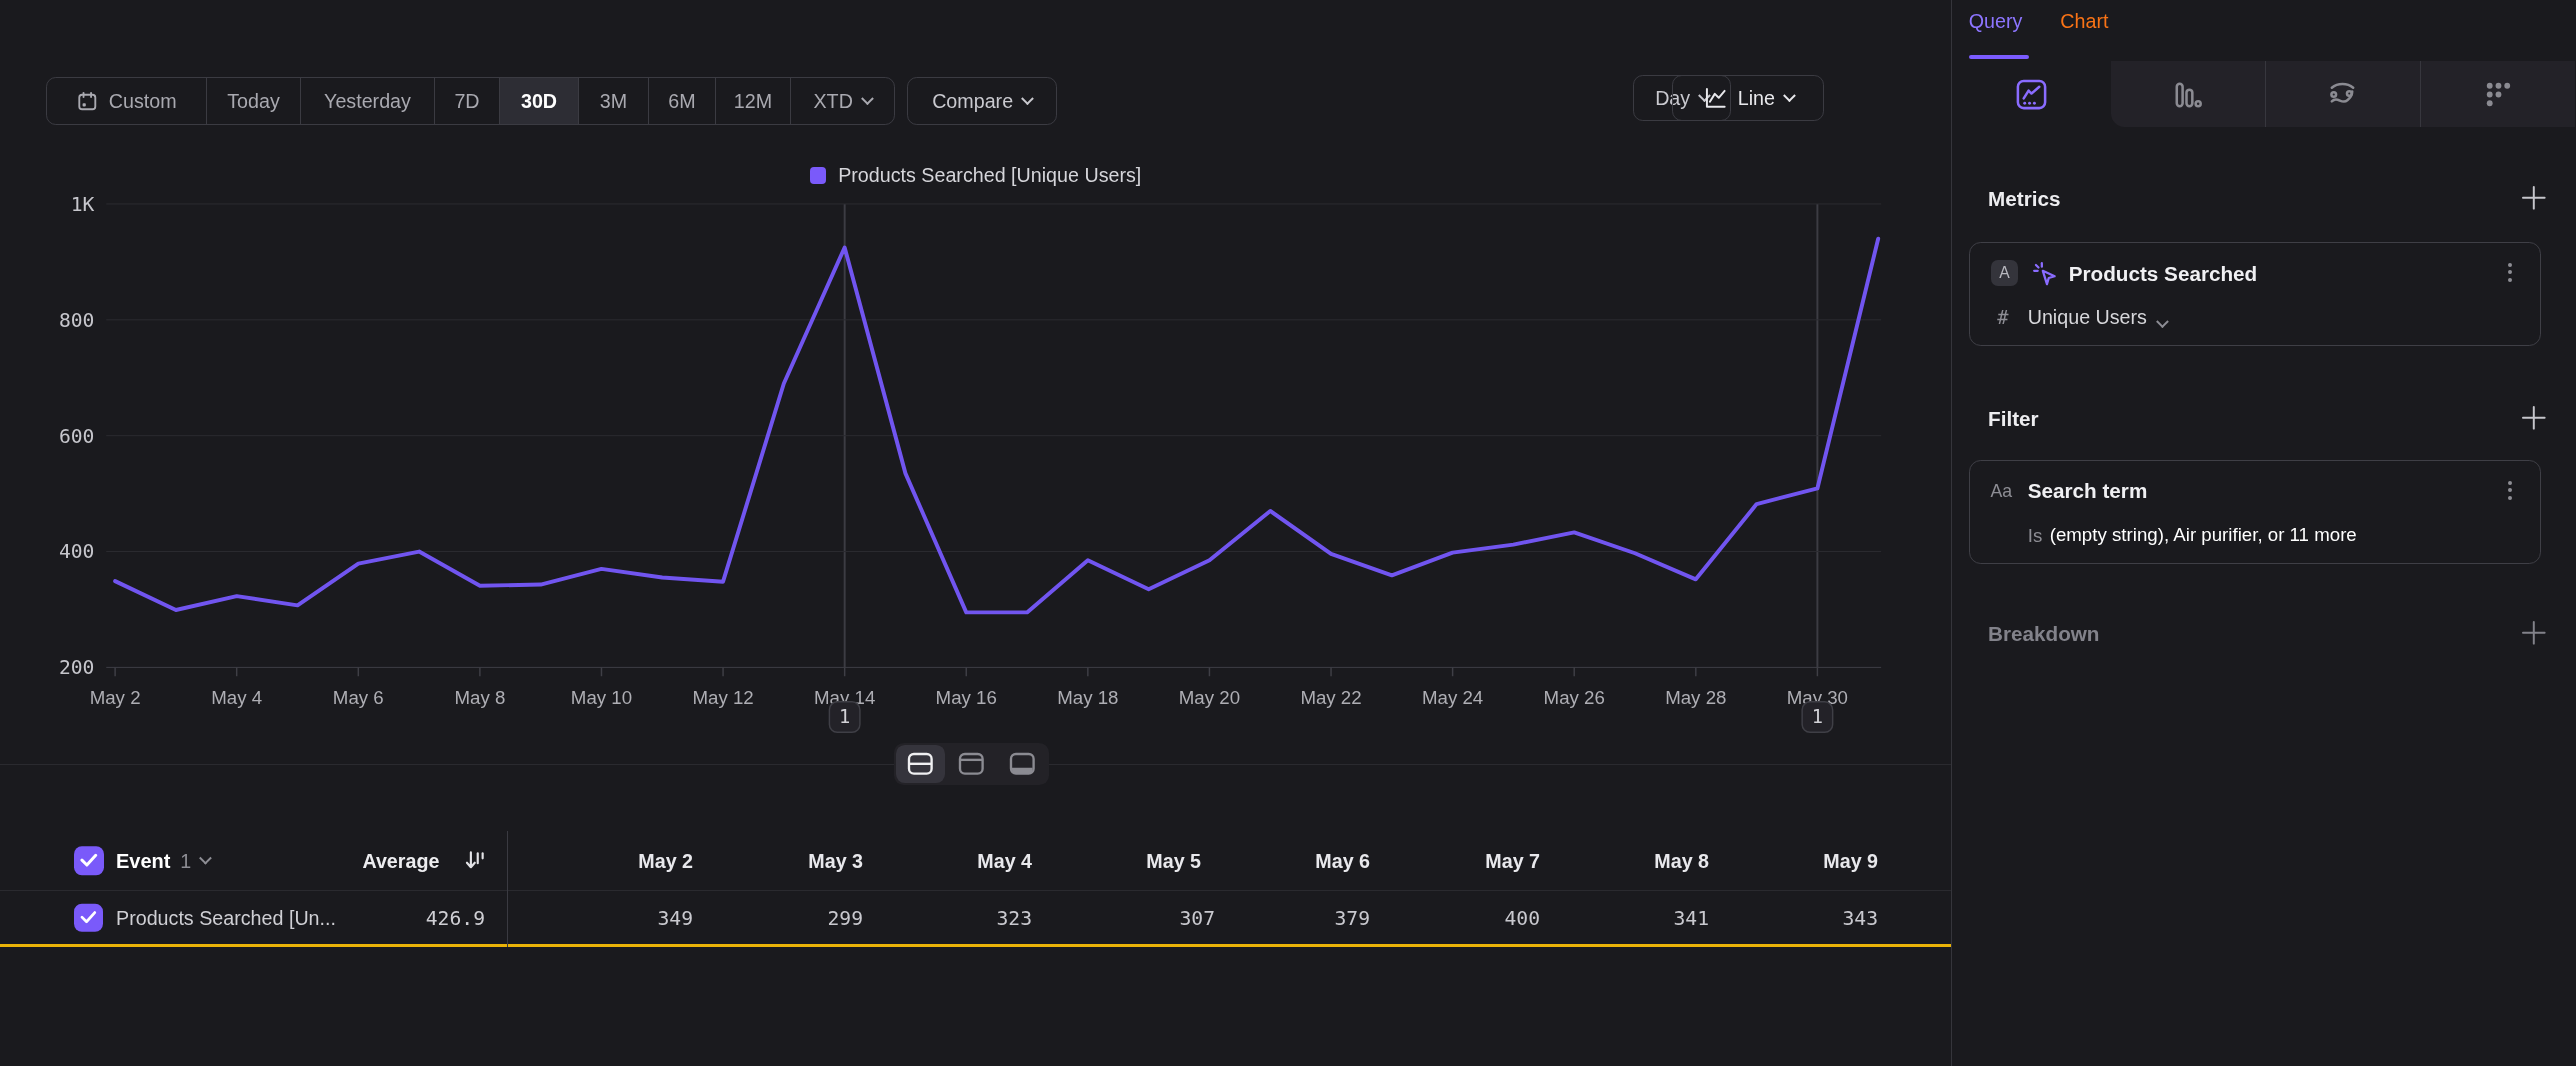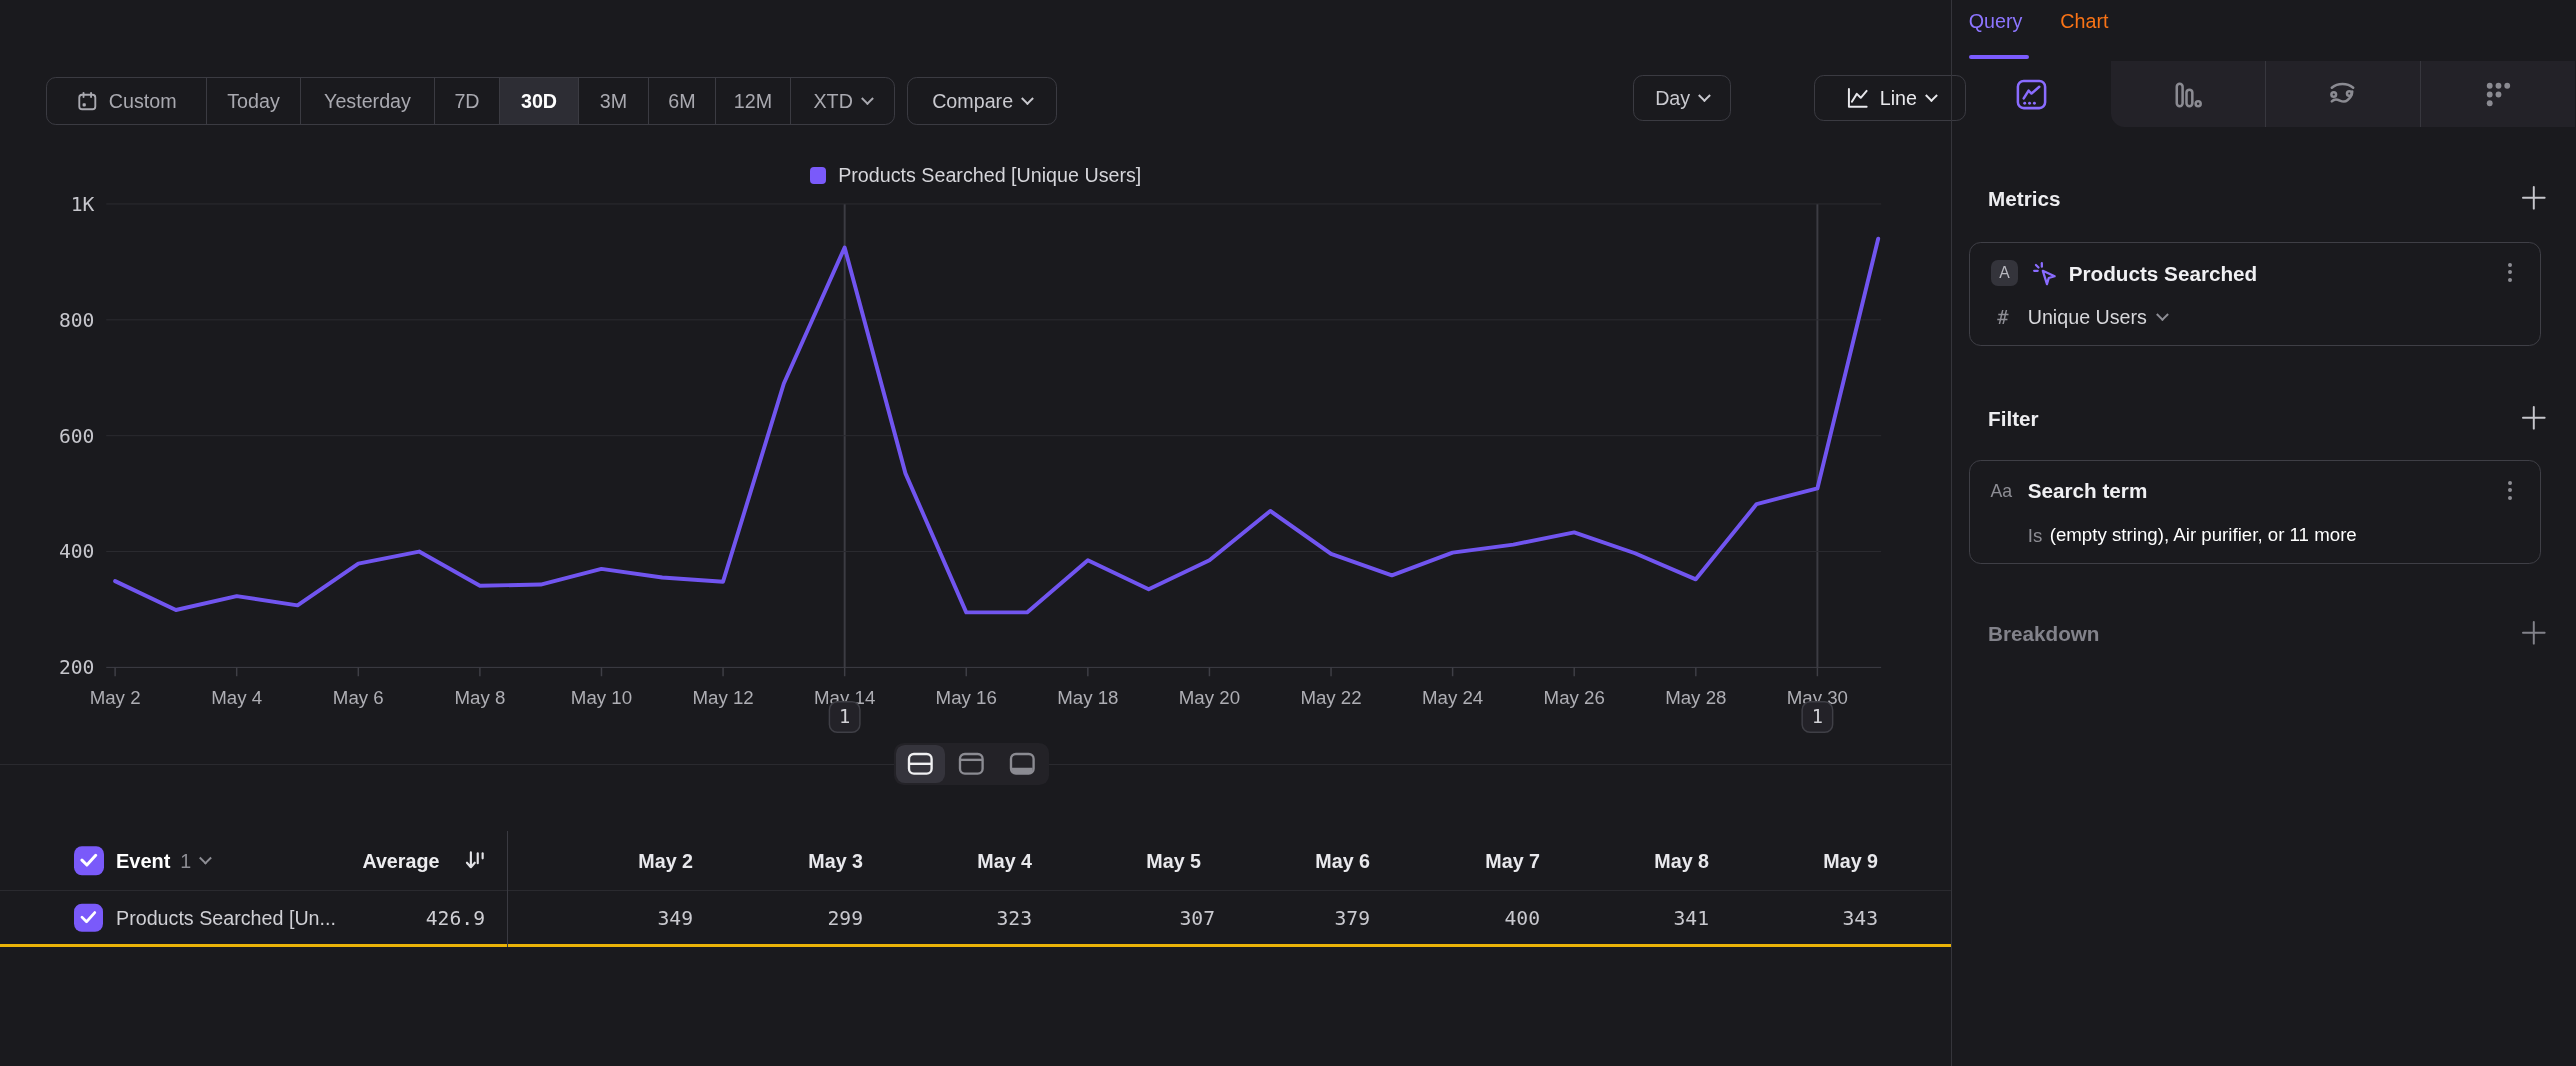--- a/index.html
+++ b/index.html
@@ -143,21 +143,21 @@
     <button class="btn abs" style="left:907px; top:77px; width:150px; height:48px;">
       <span>Compare</span>
       <span class="chev"></span>
     </button>
 
     <button class="btn abs" style="left:1633px; top:75px; width:98px; height:46px;">
       <span>Day</span>
       <span class="chev"></span>
     </button>
 
-    <button class="btn abs" style="left:1814px; top:75px; width:152px; height:46px; color:#e8e8ec;">
+    <button class="btn abs" style="left:1672px; top:75px; width:152px; height:46px; color:#e8e8ec;">
       <span style="display:flex;">
         <svg width="25.6" height="25.6" viewBox="0 0 26 26" fill="none" stroke="currentColor" stroke-width="2" stroke-linecap="round" stroke-linejoin="round">
             <path d="M5 4 v18 h18"></path>
             <polyline points="8,17 13,9 17,13 23,6"></polyline>
           </svg>
       </span>
       <span>Line</span>
       <span class="chev"></span>
     </button>
 
@@ -378,21 +378,21 @@
             <path d="M3.2 11 h3.6"></path>
           </svg>
       </span>
       <span style="position:absolute; left:99px; top:18.7px; font-size:20.7px; font-weight:bold; color:#f0f0f3;">Products Searched</span>
       <span class="kebab" style="position:absolute; right:27.6px; top:19.7px;">
           <i></i>
           <i></i>
           <i></i>
         </span>
       <span class="mono dim" style="position:absolute; left:27.6px; top:64px; font-size:18.7px;">#</span>
-      <span style="position:absolute; left:58px; top:63px; font-size:19.7px; color:#d7d7db; display:flex; align-items:center; gap:10.8px;">
+      <span style="position:absolute; left:58px; top:63px; font-size:19.7px; color:#d7d7db; display:flex; align-items:flex-end; gap:10.8px;">
         <span>Unique Users</span>
         <span class="chev dim"></span>
       </span>
     </div>
 
     <span class="sec-heading" style="top:407px;">Filter</span>
     <span class="plus-btn" style="top:405px;">
       <svg width="25.6" height="25.6" viewBox="0 0 26 26" stroke="currentColor" stroke-width="2" stroke-linecap="round">
           <line x1="13" y1="2" x2="13" y2="24"></line>
           <line x1="2" y1="13" x2="24" y2="13"></line>

